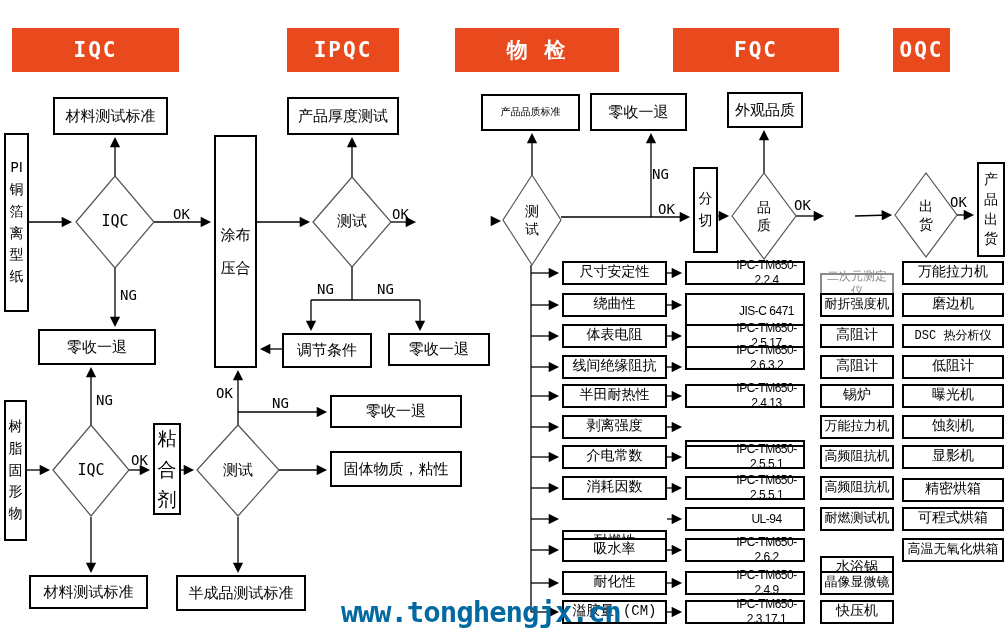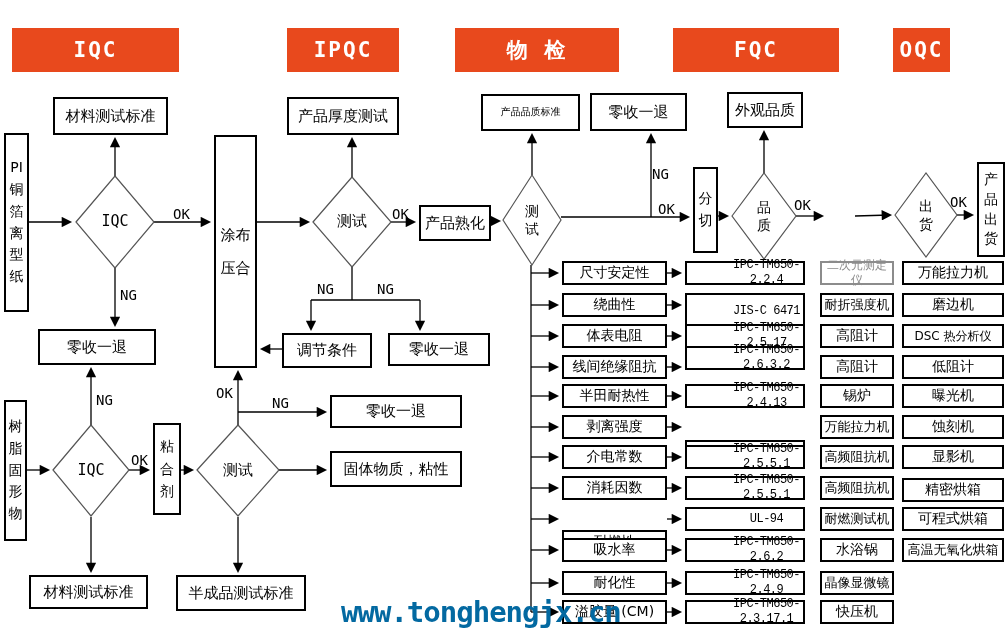--- a/index.html
+++ b/index.html
@@ -29,23 +29,23 @@
   .dlabel{
     position:absolute;z-index:3;display:flex;align-items:center;justify-content:center;
     text-align:center;font-size:15px;line-height:1.3;
   }
   .stack{word-break:break-all;}
   .latin{font-family:"DejaVu Sans Mono","DejaVu Sans",monospace;font-size:15px;}
   .oklabel{
     position:absolute;z-index:3;font-family:"DejaVu Sans Mono",monospace;
     font-size:14px;font-weight:500;white-space:nowrap;
   }
-  .cell{font-size:14px;}
-  .std{font-family:Liberation Mono, monospace;font-size:12px;letter-spacing:-0.5px;padding-left:44px;}
-  .gray{border-color:var(--muted);color:var(--muted);}
+  .cell{font-size:14px;font-family:Liberation Mono, monospace;}
+  .std{font-family:Liberation Sans, sans-serif;font-size:12px;letter-spacing:-0.5px;padding-left:44px;}
+  .gray{border-color:var(--muted);color:var(--muted);margin-top:12px;}
   #watermark{
     position:absolute;left:341px;top:595px;z-index:9;
     font-family:"DejaVu Sans Mono",monospace;font-size:29px;font-weight:bold;
     letter-spacing:-1px;color:#0369a1;white-space:nowrap;
   }
 </style>
 </head>
 <body>
 
 <div id="stage">
@@ -130,32 +130,31 @@
   <div class="hdr" style="left:12px;top:28px;width:167px;height:44px">IQC</div>
   <div class="hdr" style="left:287px;top:28px;width:112px;height:44px">IPQC</div>
   <div class="hdr" style="left:455px;top:28px;width:164px;height:44px">物 检</div>
   <div class="hdr" style="left:673px;top:28px;width:166px;height:44px">FQC</div>
   <div class="hdr" style="left:893px;top:28px;width:57px;height:44px">OQC</div>
 
   <div class="box" style="left:53px;top:97px;width:115px;height:38px">材料测试标准</div>
   <div class="box vbox" style="left:4px;top:133px;width:25px;height:179px;font-size:14px">PI铜箔离型纸</div>
   <div class="box" style="left:214px;top:135px;width:43px;height:233px;line-height:2.2">涂布压合</div>
   <div class="box" style="left:287px;top:97px;width:112px;height:38px">产品厚度测试</div>
-  <div class="box" style="left:419px;top:205px;width:72px;height:36px">产品熟化</div>
   <div class="box" style="left:481px;top:94px;width:99px;height:37px;font-size:10px">产品品质标准</div>
   <div class="box" style="left:590px;top:93px;width:97px;height:38px">零收一退</div>
   <div class="box" style="left:727px;top:92px;width:76px;height:36px">外观品质</div>
   <div class="box vbox" style="left:693px;top:167px;width:25px;height:86px;font-size:14px">分切</div>
   <div class="box vbox" style="left:977px;top:162px;width:28px;height:95px;font-size:14px;line-height:1.4">产品出货</div>
   <div class="box" style="left:282px;top:333px;width:90px;height:35px">调节条件</div>
   <div class="box" style="left:388px;top:333px;width:102px;height:33px">零收一退</div>
 
   <div class="box" style="left:38px;top:329px;width:118px;height:36px">零收一退</div>
   <div class="box vbox" style="left:4px;top:400px;width:23px;height:141px;font-size:14px">树脂固形物</div>
-  <div class="box vbox" style="left:153px;top:423px;width:28px;height:92px;font-size:14px;line-height:1.6">粘合剂</div>
+  <div class="box vbox" style="left:153px;top:423px;width:28px;height:92px;font-size:19px;line-height:1.6">粘合剂</div>
   <div class="box" style="left:330px;top:395px;width:132px;height:33px">零收一退</div>
   <div class="box" style="left:330px;top:451px;width:132px;height:36px">固体物质，粘性</div>
   <div class="box" style="left:176px;top:575px;width:130px;height:36px">半成品测试标准</div>
   <div class="box" style="left:29px;top:575px;width:119px;height:34px">材料测试标准</div>
 
   <div class="dlabel latin" style="left:85px;top:212px;width:60px;height:20px">IQC</div>
   <div class="dlabel" style="left:322px;top:212px;width:60px;height:20px">测试</div>
   <div class="dlabel stack" style="left:523px;top:200px;width:18px;height:40px;font-size:14px">测试</div>
   <div class="dlabel stack" style="left:755px;top:196px;width:18px;height:40px;font-size:14px">品质</div>
   <div class="dlabel stack" style="left:917px;top:195px;width:18px;height:40px;font-size:14px">出货</div>
@@ -204,21 +203,21 @@
 
   <div class="box cell gray" style="left:820px;top:261px;width:74px;height:24px;font-size:12px">二次元测定仪</div>
   <div class="box cell" style="left:820px;top:293px;width:74px;height:24px;font-size:13px">耐折强度机</div>
   <div class="box cell" style="left:820px;top:324px;width:74px;height:24px">高阻计</div>
   <div class="box cell" style="left:820px;top:355px;width:74px;height:24px">高阻计</div>
   <div class="box cell" style="left:820px;top:384px;width:74px;height:24px">锡炉</div>
   <div class="box cell" style="left:820px;top:415px;width:74px;height:24px;font-size:13px">万能拉力机</div>
   <div class="box cell" style="left:820px;top:445px;width:74px;height:24px;font-size:13px">高频阻抗机</div>
   <div class="box cell" style="left:820px;top:476px;width:74px;height:24px;font-size:13px">高频阻抗机</div>
   <div class="box cell" style="left:820px;top:507px;width:74px;height:24px;font-size:13px">耐燃测试机</div>
-  <div class="box cell" style="left:820px;top:538px;width:74px;height:24px">水浴锅</div>
+  <div class="box cell" style="left:820px;top:556px;width:74px;height:24px">水浴锅</div>
   <div class="box cell" style="left:820px;top:571px;width:74px;height:24px;font-size:13px">晶像显微镜</div>
   <div class="box cell" style="left:820px;top:600px;width:74px;height:24px">快压机</div>
 
   <div class="box cell" style="left:902px;top:261px;width:102px;height:24px">万能拉力机</div>
   <div class="box cell" style="left:902px;top:293px;width:102px;height:24px">磨边机</div>
   <div class="box cell" style="left:902px;top:324px;width:102px;height:24px;font-size:12px">DSC 热分析仪</div>
   <div class="box cell" style="left:902px;top:355px;width:102px;height:24px">低阻计</div>
   <div class="box cell" style="left:902px;top:384px;width:102px;height:24px">曝光机</div>
   <div class="box cell" style="left:902px;top:415px;width:102px;height:24px">蚀刻机</div>
   <div class="box cell" style="left:902px;top:445px;width:102px;height:24px">显影机</div>

